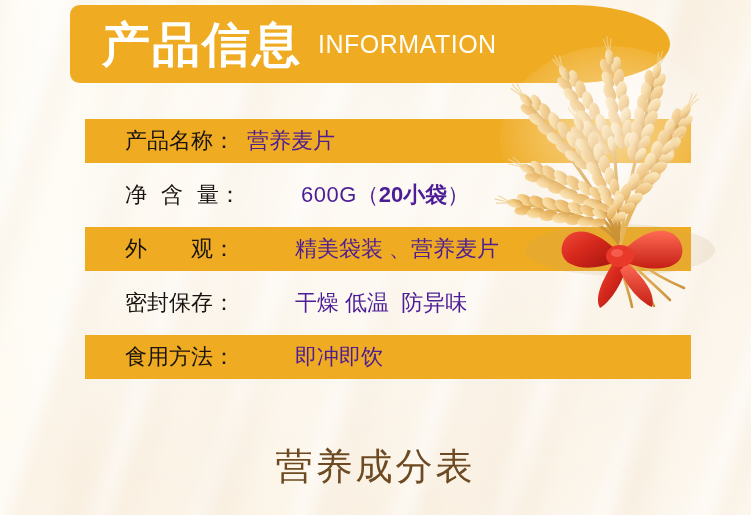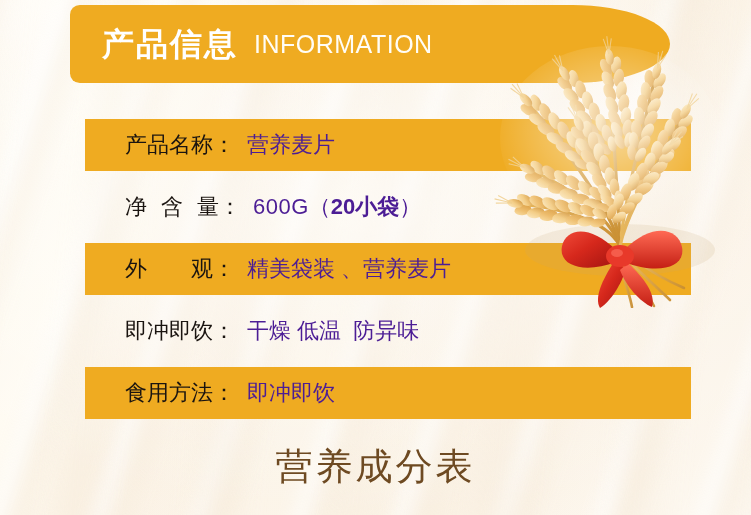--- a/index.html
+++ b/index.html
@@ -58,21 +58,21 @@
     position:absolute;
     left:70px; top:5px;
     width:600px; height:78px;
     background:#efab21;
     border-radius:30px 300px 300px 30px / 30px 120px 120px 30px;
     display:flex; align-items:center;
     z-index:3;
   }
   .header-cn{
     margin-left:32px;
-    font-size:32px;
+    font-size:48px;
     font-weight:700;
     color:#ffffff;
     letter-spacing:2px;
     line-height:1;
     font-family:"DejaVu Sans","Liberation Sans",sans-serif;
   }
   .header-en{
     margin-left:16px;
     color:#fffdf7;
     line-height:1.12;
@@ -84,27 +84,27 @@
 
   
   .rows{
     position:absolute;
     left:85px; top:119px;
     width:606px;
     z-index:2;
   }
   .row{
     position:relative;
-    height:52px;
+    height:44px;
     display:flex; align-items:center;
     padding-left:40px;
   }
   .row.band{ background:#efab21; }
   .row.plain{ background:transparent; }
-  .row + .row{ margin-top:10px; }
+  .row + .row{ margin-top:10px;gap:48px; }
 
   .row-label{
     font-size:22px;
     color:#1a1410;
     white-space:pre;
     font-family:"DejaVu Sans","Liberation Sans",sans-serif;
   }
   .row-value{
     font-size:22px;
     color:#4c1d95;
@@ -167,21 +167,21 @@
       <span class="row-label">净  含  量：</span>
       <span class="row-value"><span class="num">600G</span><span>（</span><b>20小袋</b><span>）</span></span>
     </div>
 
     <div class="row band">
       <span class="row-label">外　　观：</span>
       <span class="row-value">精美袋装 、营养麦片</span>
     </div>
 
     <div class="row plain">
-      <span class="row-label">即冲即饮：</span>
+      <span class="row-label">密封保存：</span>
       <span class="row-value">干燥 低温  防异味</span>
     </div>
 
     <div class="row band">
       <span class="row-label">食用方法：</span>
       <span class="row-value">即冲即饮</span>
     </div>
 
   </div>
 

